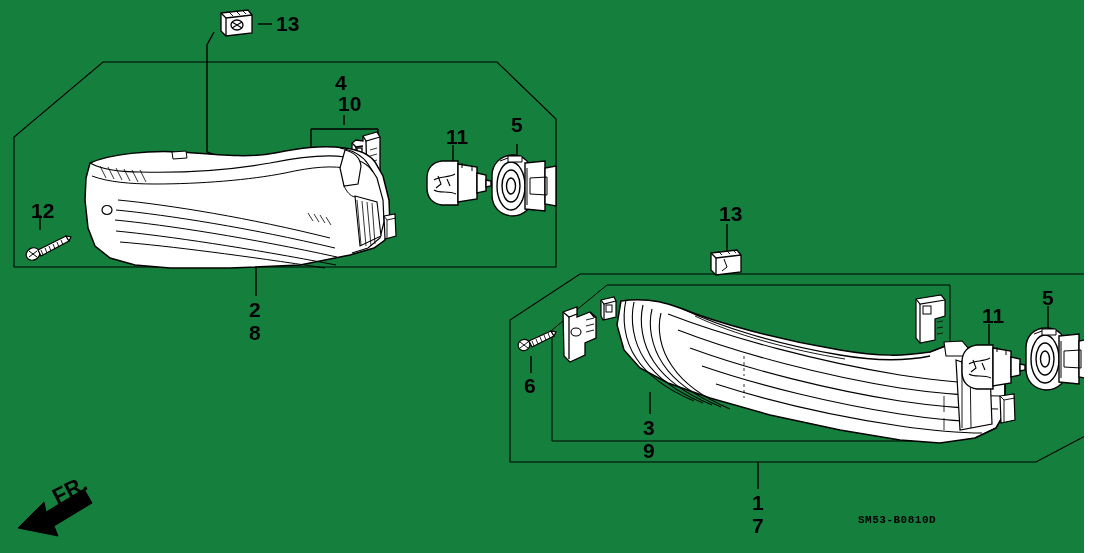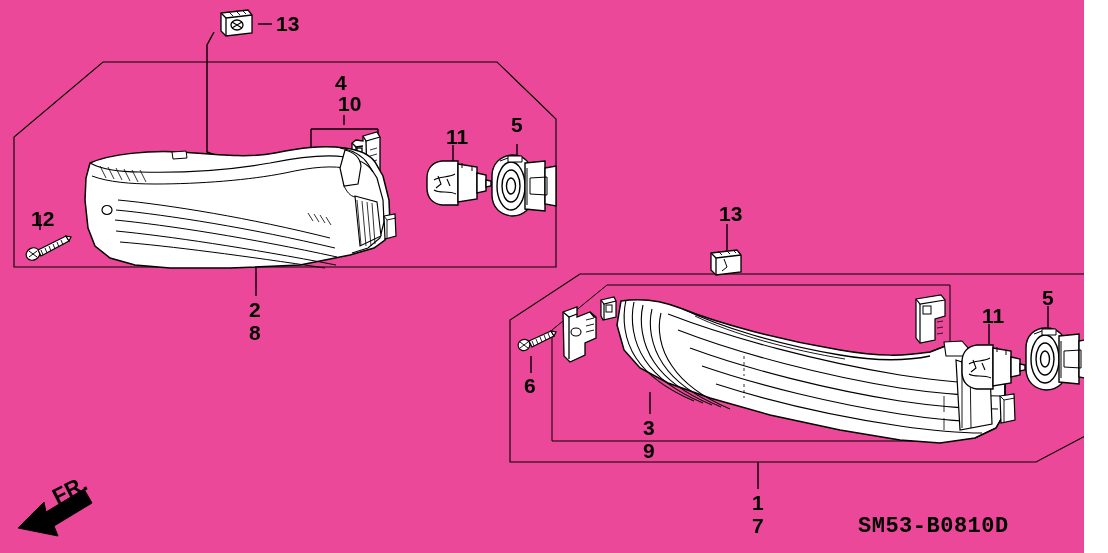--- a/index.html
+++ b/index.html
@@ -7,21 +7,21 @@
     padding: 0;
     background: #ffffff;
   }
   body {
     font-family: "Liberation Sans", sans-serif;
   }
   #diagram-root {
     position: relative;
     width: 1084px;
     height: 553px;
-    background: #ec4899;
+    background: #15803d;
     overflow: hidden;
   }
   #diagram-svg {
     position: absolute;
     left: 0;
     top: 0;
     width: 1108px;
     height: 553px;
   }
   .callout-label {
@@ -31,21 +31,21 @@
     font-size: 21px;
     color: #000000;
     line-height: 1;
     white-space: nowrap;
     user-select: none;
   }
   .part-code {
     position: absolute;
     font-family: "Liberation Mono", monospace;
     font-weight: bold;
-    font-size: 22px;
+    font-size: 11px;
     letter-spacing: 0.5px;
     color: #000000;
     white-space: nowrap;
   }
   .fr-text {
     position: absolute;
     font-family: "Liberation Sans", sans-serif;
     font-weight: bold;
     font-size: 22px;
     color: #000000;
@@ -427,21 +427,21 @@
   <div class="callout-label" style="left:276px; top:13px;">13</div>
 
   <div class="callout-label" style="left:335px; top:72px;">4</div>
 
   <div class="callout-label" style="left:338px; top:93px;">10</div>
 
   <div class="callout-label" style="left:446px; top:126px;">11</div>
 
   <div class="callout-label" style="left:511px; top:114px;">5</div>
 
-  <div class="callout-label" style="left:31px; top:208px;">12</div>
+  <div class="callout-label" style="left:31px; top:200px;">12</div>
 
   <div class="callout-label" style="left:249px; top:299px;">2</div>
 
   <div class="callout-label" style="left:249px; top:322px;">8</div>
 
   <div class="callout-label" style="left:719px; top:203px;">13</div>
 
   <div class="callout-label" style="left:982px; top:305px;">11</div>
 
   <div class="callout-label" style="left:1042px; top:287px;">5</div>

